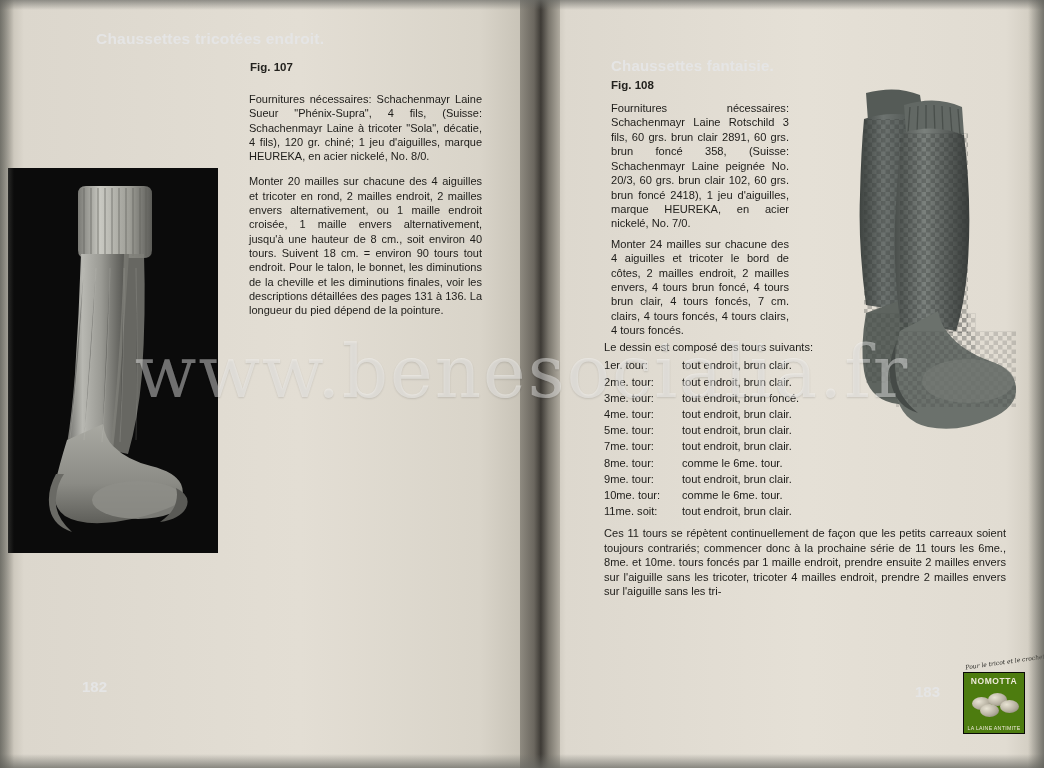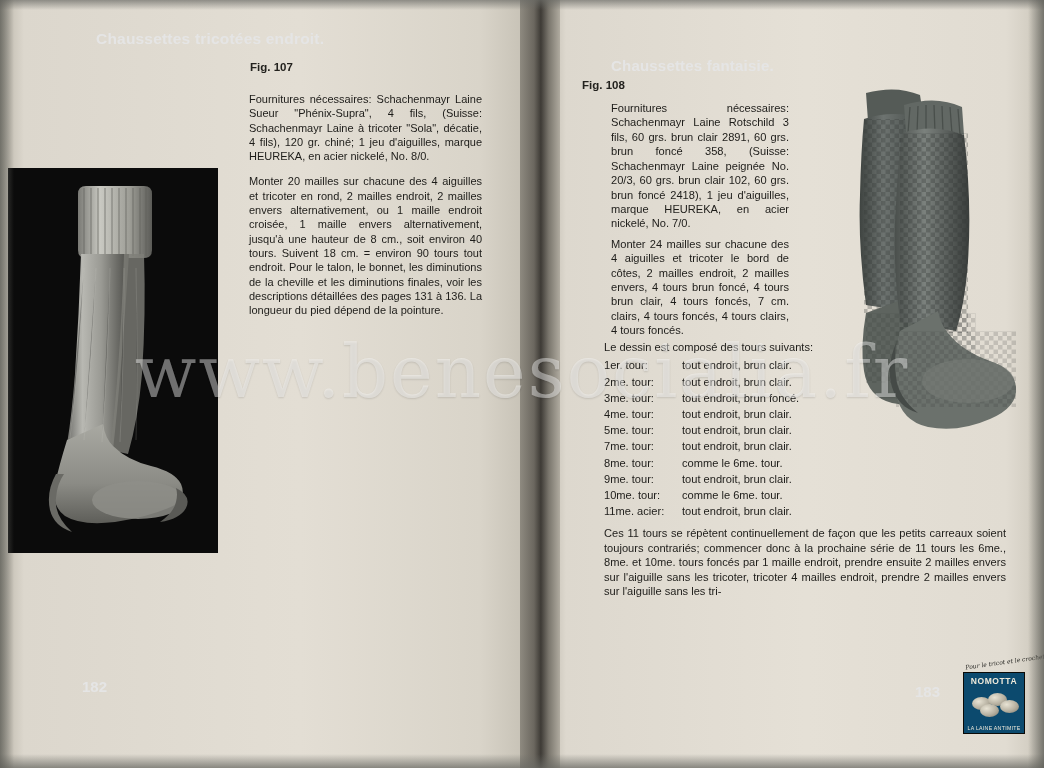--- a/index.html
+++ b/index.html
@@ -81,21 +81,21 @@
     left: 611px; top: 57px;
     font-size: 15px;
   }
   .figlabel {
     position: absolute;
     font-size: 11.5px;
     color: #23221e;
     font-weight: 600;
   }
   .fig-left { left: 250px; top: 61px; }
-  .fig-right { left: 582px; top: 79px; }
+  .fig-right { left: 611px; top: 79px; }
 
   .body {
     position: absolute;
     color: #1d1c19;
     text-align: justify;
     line-height: 1.30;
   }
   .col-left {
     left: 249px;
     top: 92px;
@@ -192,21 +192,21 @@
     font-style: italic;
     font-size: 6px;
     color: #2a2a26;
     transform: rotate(-8deg);
     white-space: nowrap;
   }
   .logo .plate {
     position: absolute;
     left: 0; top: 14px;
     width: 60px; height: 60px;
-    background: #0c4a6e;
+    background: #4d7c0f;
     border: 1px solid #0a0a07;
   }
   .logo .brand {
     position: absolute;
     left: 0; top: 3px;
     width: 60px;
     text-align: center;
     color: #efeadb;
     font-size: 8.5px;
     font-weight: bold;
@@ -364,21 +364,21 @@
         </li>
       <li>
           <span class="tnum">9me. tour:</span>
           <span class="ttxt">tout endroit, brun clair.</span>
         </li>
       <li>
           <span class="tnum">10me. tour:</span>
           <span class="ttxt">comme le 6me. tour.</span>
         </li>
       <li>
-          <span class="tnum">11me. acier:</span>
+          <span class="tnum">11me. soit:</span>
           <span class="ttxt">tout endroit, brun clair.</span>
         </li>
     </ul>
     <p class="tail">Ces 11 tours se répètent continuellement de façon que les petits carreaux soient toujours contrariés; commencer donc à la prochaine série de 11 tours les 6me., 8me. et 10me. tours foncés par 1 maille endroit, prendre ensuite 2 mailles envers sur l'aiguille sans les tricoter, tricoter 4 mailles endroit, prendre 2 mailles envers sur l'aiguille sans les tri-</p>
   </div>
 
   <div class="photo-right">
     <svg width="232" height="380" viewBox="0 0 232 380">
       <defs>
         <linearGradient id="dk" x1="0" y1="0" x2="1" y2="0">

